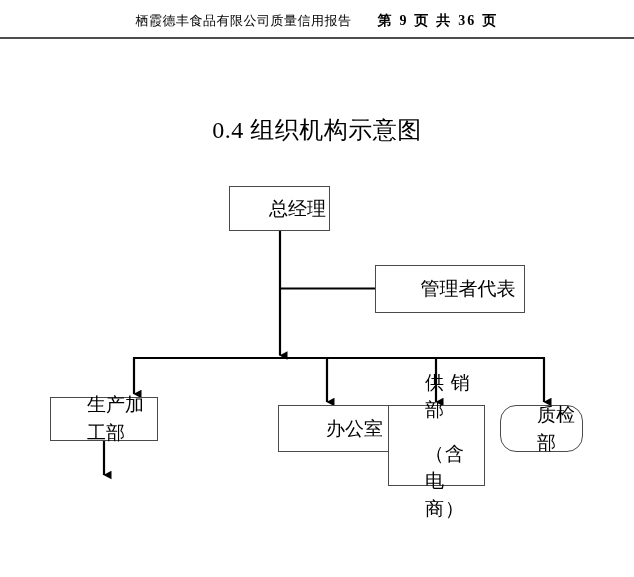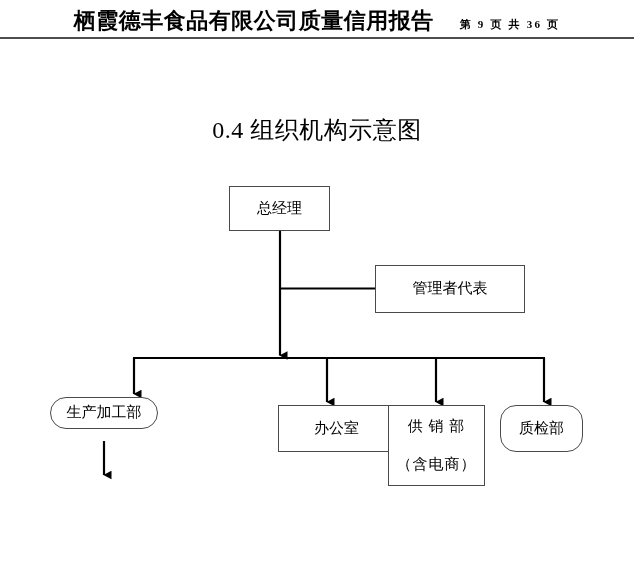--- a/index.html
+++ b/index.html
@@ -26,27 +26,27 @@
     align-items: center;
     justify-content: center;
   }
   .header-inner {
     display: flex;
     align-items: baseline;
     gap: 26px;
     transform: translateY(2px);
   }
   .header-title {
-    font-size: 22px;
-    font-weight: bold;
+    font-size: 13px;
+    font-weight: normal;
     letter-spacing: 0.5px;
     white-space: nowrap;
   }
   .header-pageinfo {
-    font-size: 11px;
+    font-size: 14px;
     font-weight: bold;
     white-space: nowrap;
     letter-spacing: 2.2px;
   }
   .header-rule {
     position: absolute;
     left: 0;
     top: 37px;
     width: 634px;
     height: 2px;
@@ -75,30 +75,31 @@
   }
   .node {
     position: absolute;
     box-sizing: border-box;
     border: 1.4px solid #4a4a4a;
     background: #ffffff;
     display: flex;
     flex-direction: column;
     align-items: center;
     justify-content: center;
-    font-size: 15px;
+    font-size: 19px;
     line-height: 1.45;
     color: #000;
-    text-align: center;
+    text-align: left;
     z-index: 2;
+    padding-left: 36px;
   }
   .node .line2 { display: block; margin-top: 16px; }
   .node-gm       { left: 229px; top: 186px; width: 101px; height: 45px; }
   .node-mgmtrep  { left: 375px; top: 265px; width: 150px; height: 48px; }
-  .node-prod     { left: 50px;  top: 397px; width: 108px; height: 32px; border-radius: 16px; }
+  .node-prod     { left: 50px;  top: 397px; width: 108px; height: 44px; }
   .node-store    { left: 50px;  top: 478px; width: 108px; height: 44px; }
   .node-office   { left: 278px; top: 405px; width: 117px;  height: 47px; }
   .node-sales    { left: 388px; top: 405px; width: 97px;  height: 81px; letter-spacing: 1px; }
   .node-qc       { left: 500px; top: 405px; width: 83px;  height: 47px; border-radius: 16px; }
 
   .connector-svg {
     position: absolute;
     left: 0; top: 0;
     width: 634px;
     height: 577px;

